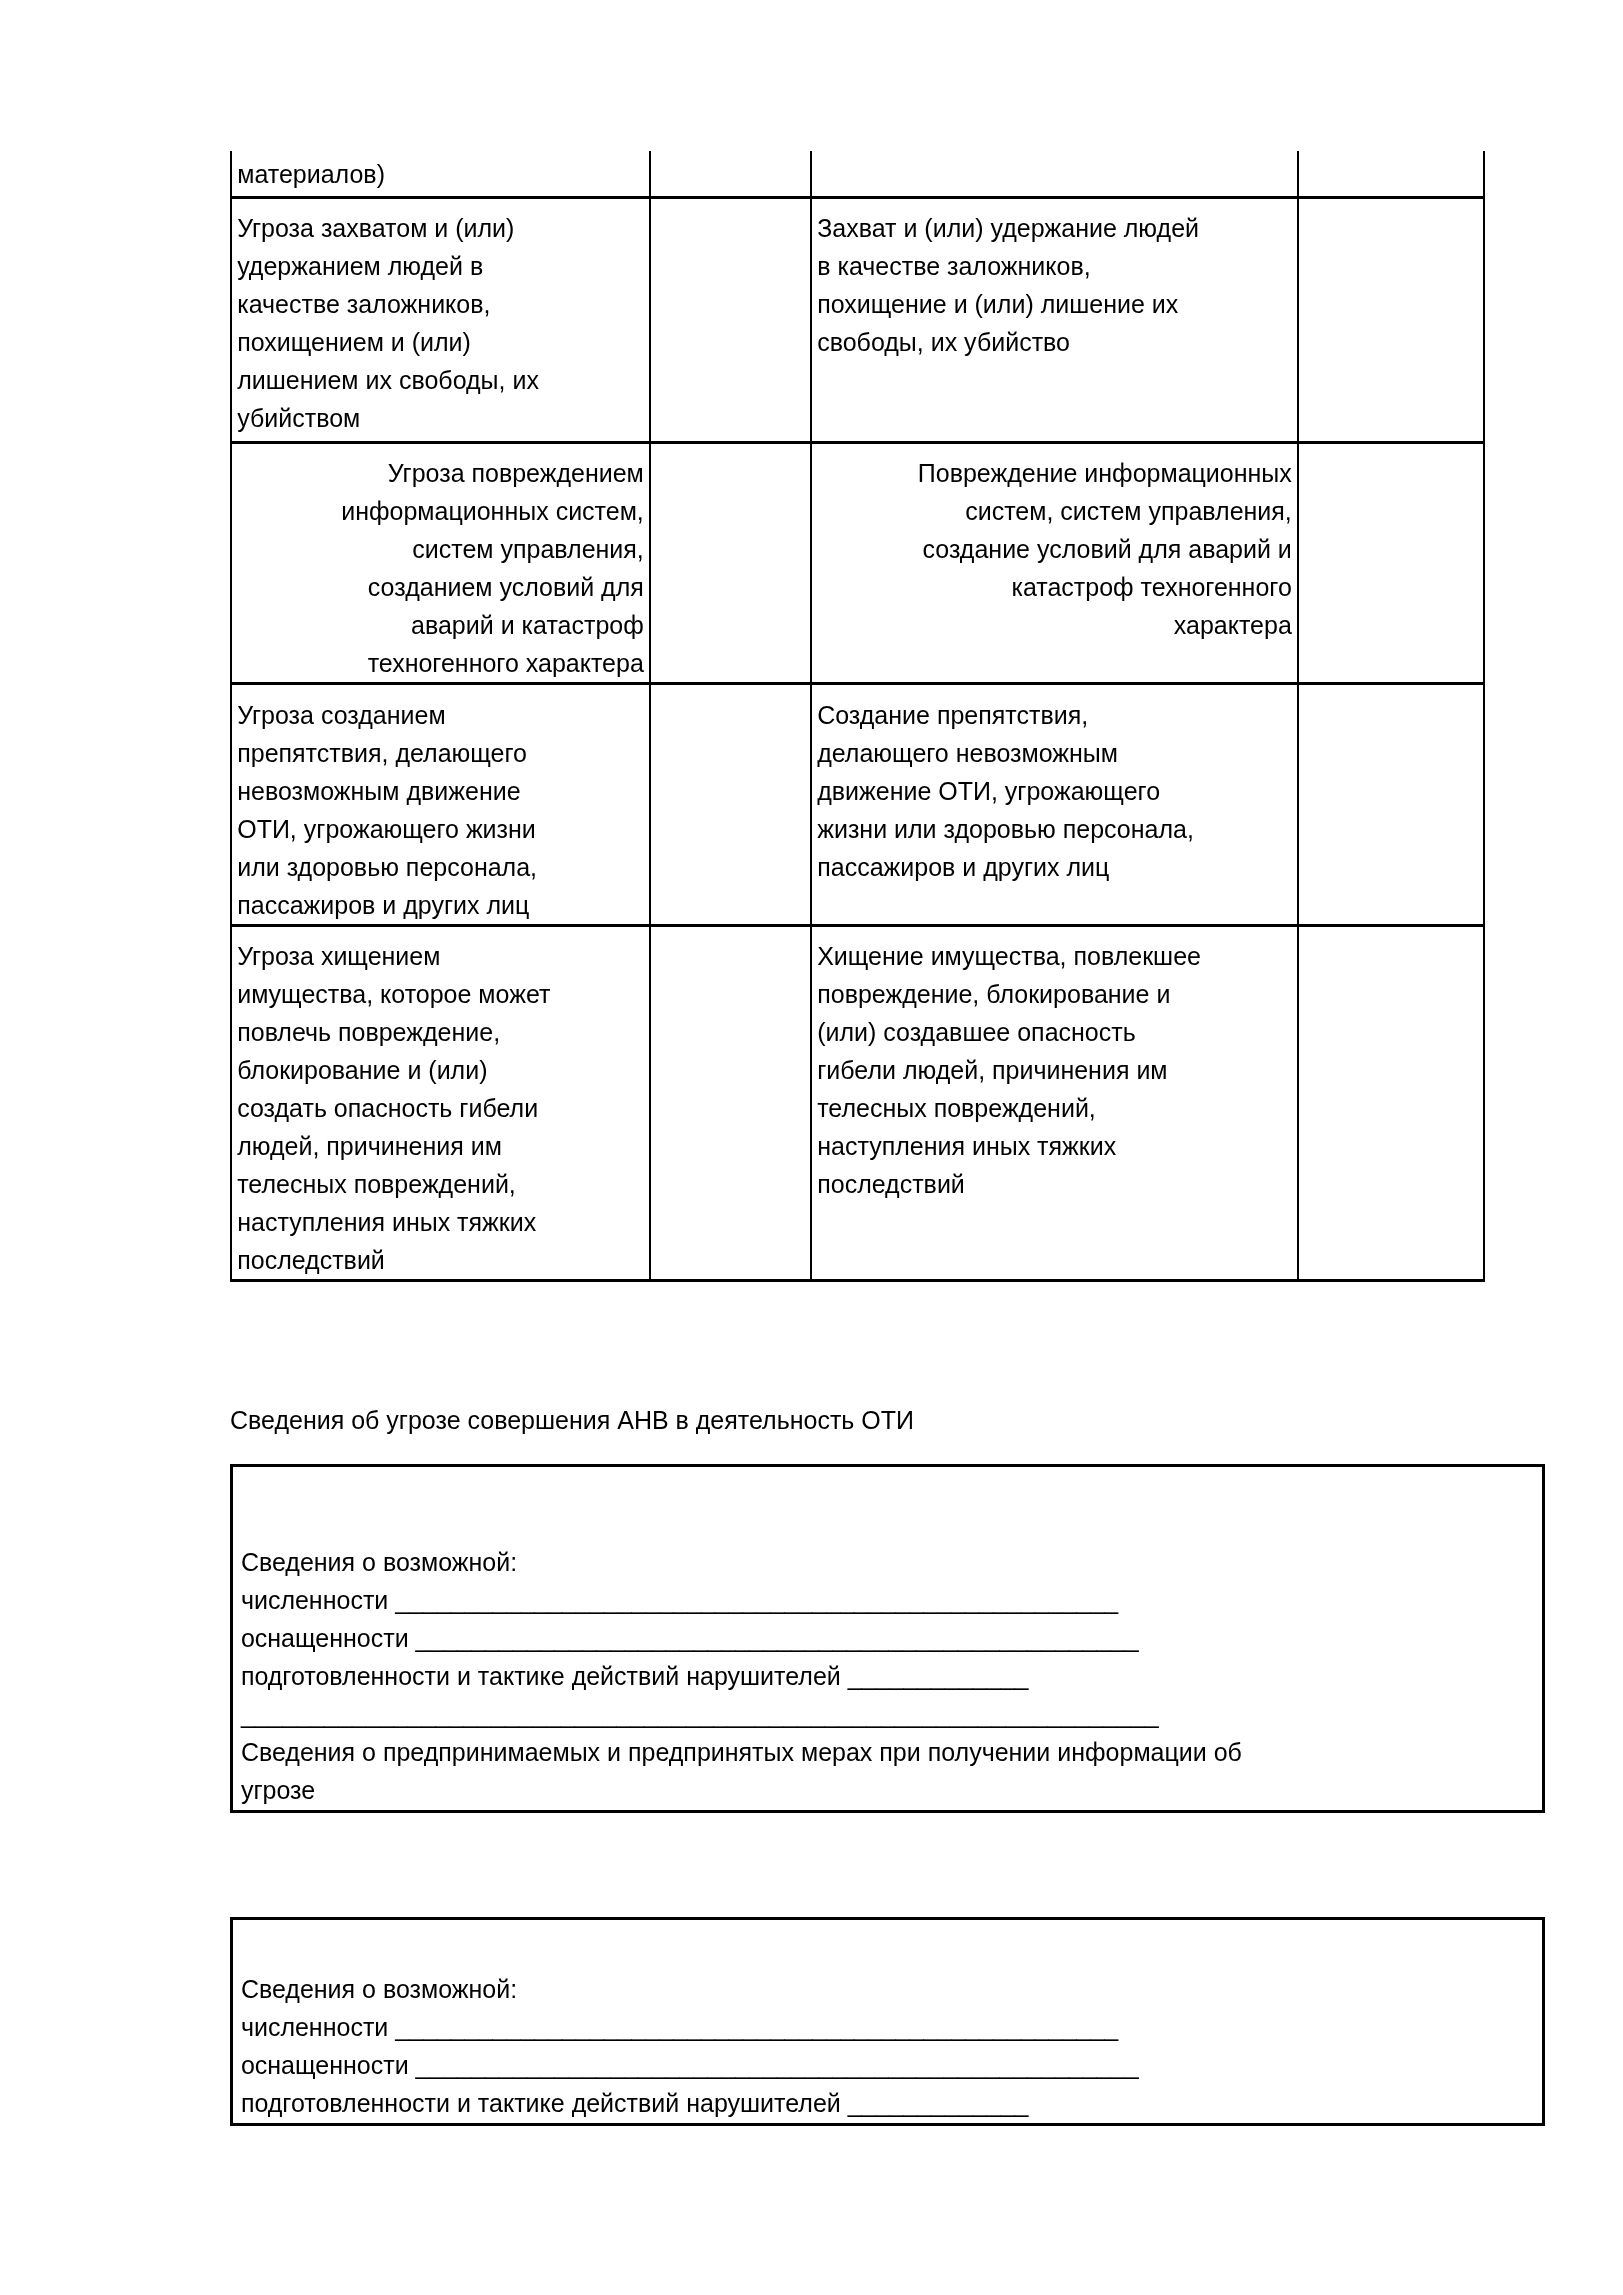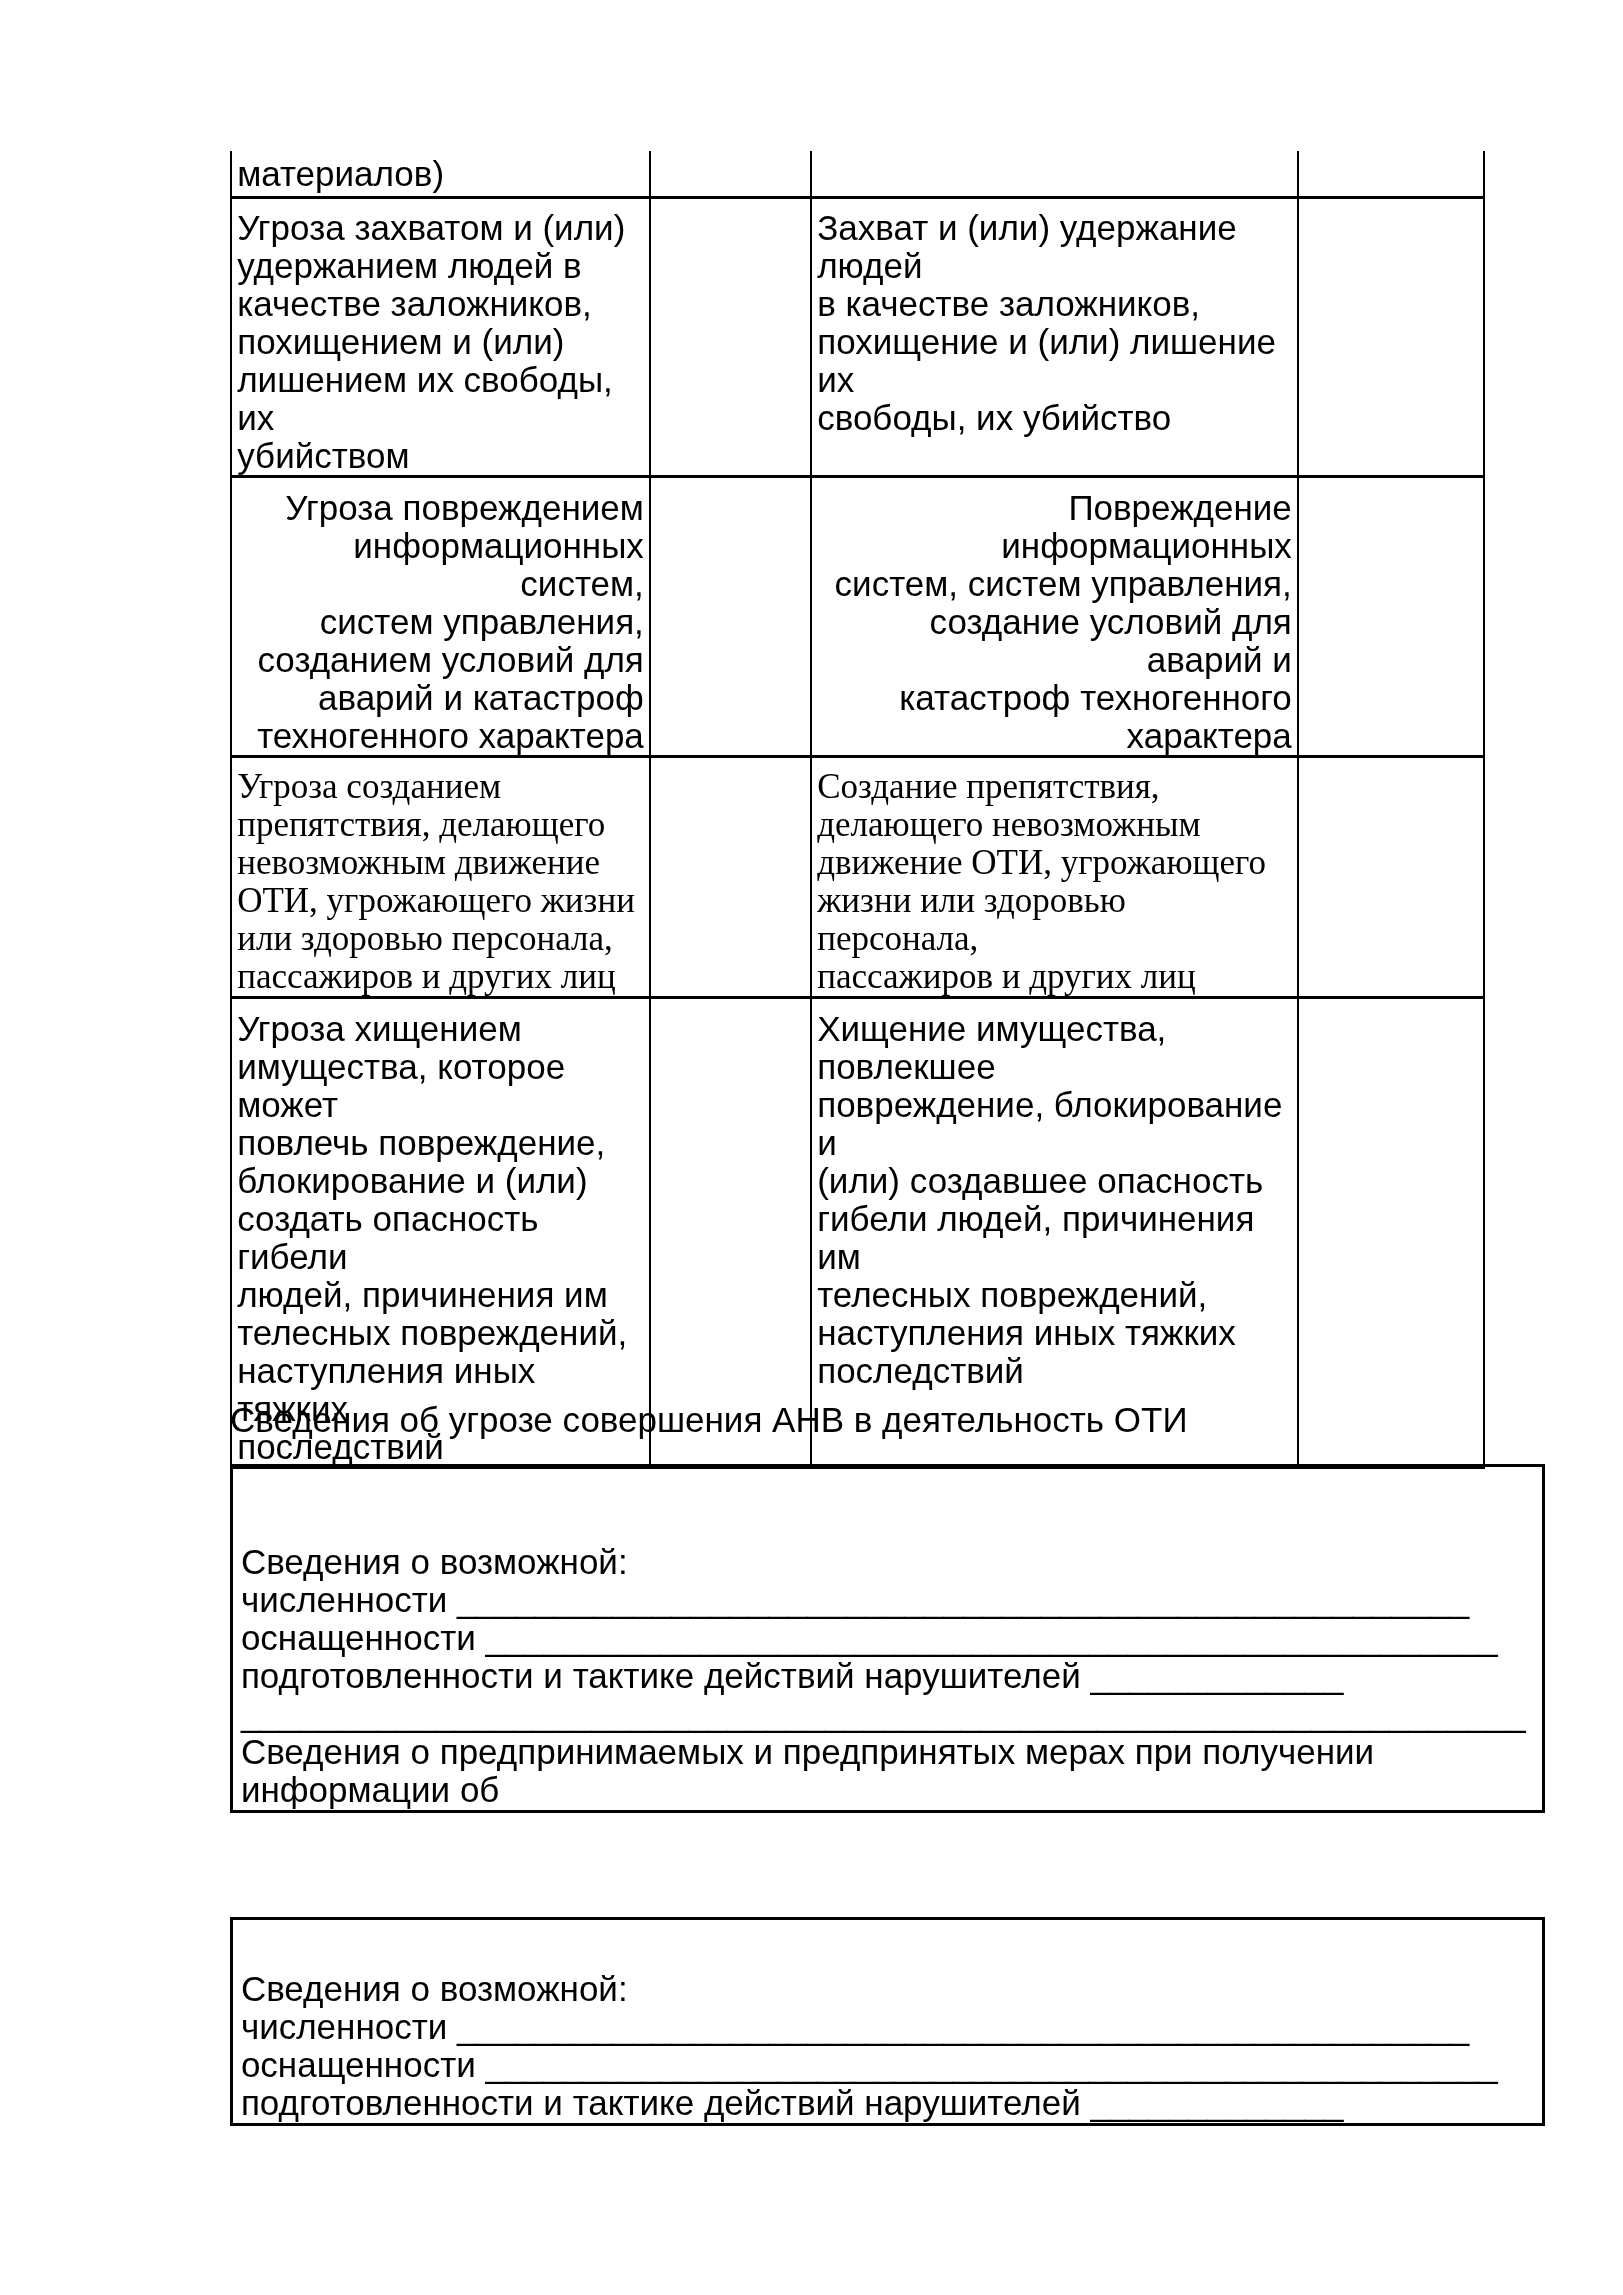--- a/index.html
+++ b/index.html
@@ -4,21 +4,21 @@
 <style>
   html, body { margin: 0; padding: 0; background: #888; }
   .page {
     position: relative;
     width: 1623px;
     height: 2295px;
     margin: 0 auto;
     background: #ffffff;
     font-family: "Liberation Sans", "DejaVu Sans", sans-serif;
     color: #000000;
-    font-size: 35px;
+    font-size: 25px;
     line-height: 38px;
   }
   table.threats {
     position: absolute;
     left: 230px;
     top: 151px;
     width: 1253px;
     border-collapse: collapse;
     table-layout: fixed;
   }
@@ -30,21 +30,21 @@
     vertical-align: top;
     padding: 10.5px 5.2px 0 5.2px;
     white-space: pre-line;
     overflow: hidden;
   }
   table.threats tr.r0 td { border-top: none; padding-top: 3.9px; }
   tr.r0 { height: 46px; }
   tr.r1 { height: 101px; }
   tr.r2 { height: 245px; }
   tr.r3 { height: 241px; text-align: right; }
-  tr.r4 { height: 240px; font-family: Liberation Serif, serif; }
+  tr.r4 { height: 240px; }
   tr.r5 { height: 352px; margin-top: 20px; }
 
   .heading {
     position: absolute;
     left: 230px;
     width: 1253px;
     white-space: pre-line;
   }
   #heading-1 { top: 1401px; }
   #heading-2 { top: 1854px; }

